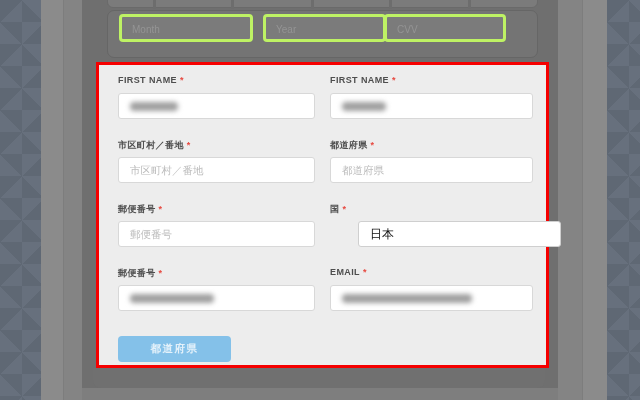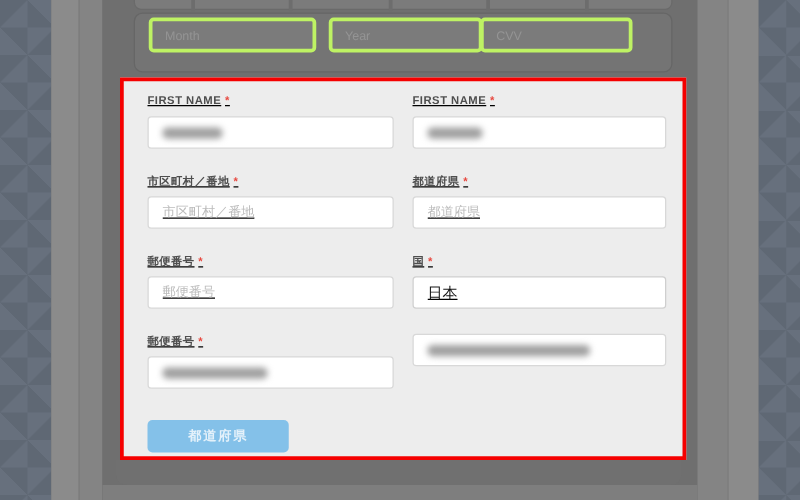--- a/index.html
+++ b/index.html
@@ -36,32 +36,32 @@
     border-radius:4px; color:#949494; font-size:10px; line-height:26px; padding-left:10px; }
 
   
   .dim-bottom-card { left:93px; top:368px; width:452px; height:20px; background:#707070;
     border-radius:0 0 8px 8px; }
   .dim-bottom-page { left:82px; top:388px; width:476px; height:12px; background:#7e7e7e; }
 
   
   .redbox { left:96px; top:62px; width:453px; height:306px; background:#ededed;
     border:3px solid #f50000; }
-  .form-wrap { padding:10px 13px 0 19px;text-decoration:underline; }
+  .form-wrap { padding:10px 13px 0 19px; }
   .grid { display:grid; grid-template-columns:197px 203px; column-gap:15px; row-gap:20px; }
   .flabel { height:14px; font-size:9px; font-weight:bold; color:#4e4e4e;
     letter-spacing:.4px; margin-bottom:4px; white-space:nowrap; }
   .req { color:#e7483f; margin-left:3px; font-size:9px; }
   .finput { width:100%; height:26px; background:#ffffff; border:1px solid #d8d8d8;
     border-radius:3px; font-size:10.5px; color:#2a2a2a; padding-left:11px;
     font-family:"Liberation Sans", sans-serif; display:block; }
   .finput::placeholder { color:#bcbcbc; opacity:1; }
   .redacted { display:flex; align-items:center; }
   .blob { height:9px; background:#9f9f9f; border-radius:4px; filter:blur(2.5px); }
-  .country-input { font-size:12px; color:#111111; border-color:#cfcfcf; }
+  .country-input { font-size:12px; color:#111111; border-color:#cfcfcf;margin-left:28px; }
   .submit-btn { margin-top:25px; width:113px; height:26px; background:#84c1e9; border:none;
     border-radius:4px; color:rgba(255,255,255,.78); font-size:10.5px; font-weight:bold;
     letter-spacing:1.5px; font-family:"Liberation Sans", sans-serif; cursor:pointer; }
 </style>
 </head>
 <body>
 
 <div class="abs pattern pattern-left"></div>
 <div class="abs band band-l1"></div>
 <div class="abs band band-l2"></div>
@@ -126,20 +126,21 @@
       </div>
 
       <div class="field">
         <div class="flabel"><span>郵便番号</span><span class="req">*</span></div>
         <div class="finput redacted">
           <div class="blob" style="width:84px"></div>
         </div>
       </div>
 
       <div class="field">
+        <div class="flabel"><span>EMAIL</span><span class="req">*</span></div>
         <div class="finput redacted">
           <div class="blob" style="width:130px"></div>
         </div>
       </div>
 
     </div>
 
     <button class="submit-btn">都道府県</button>
   </div>
 </div>

